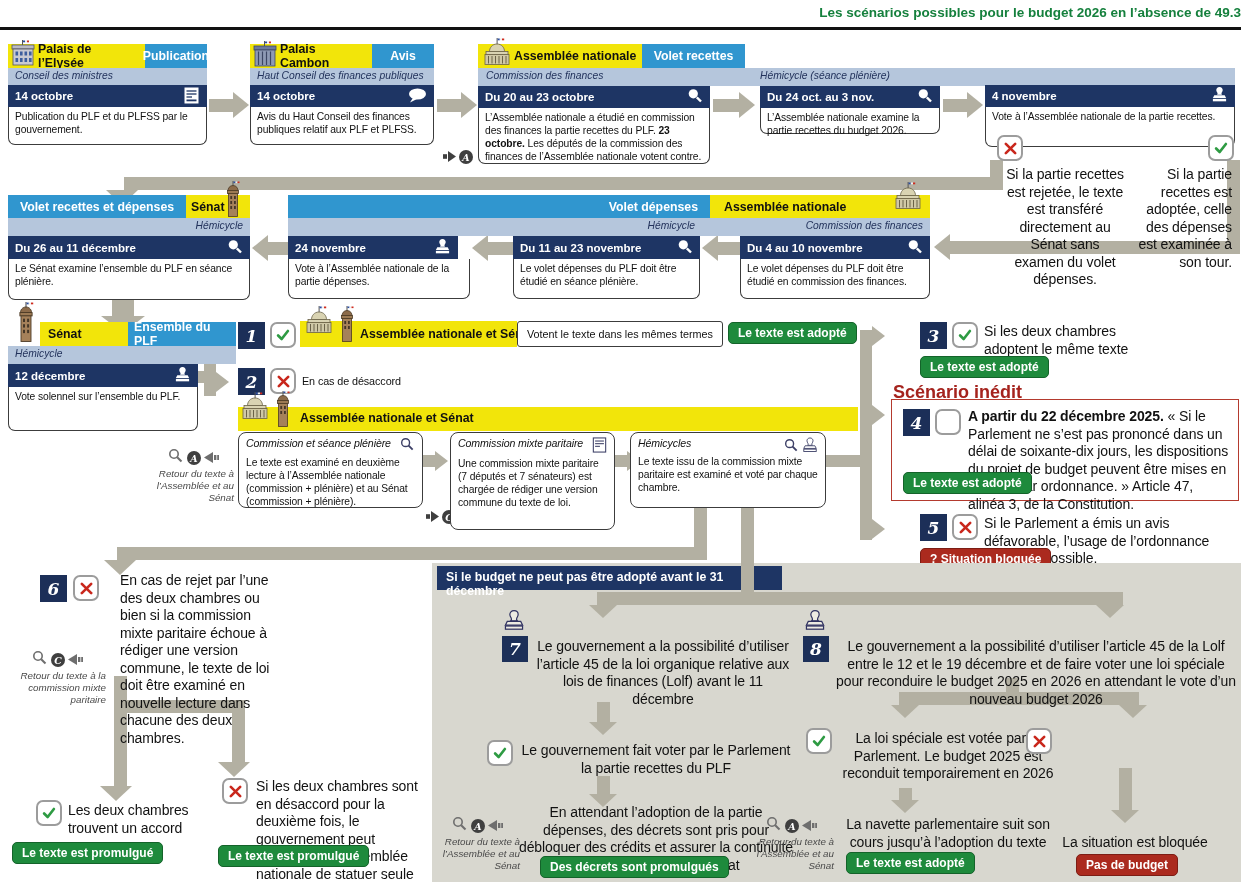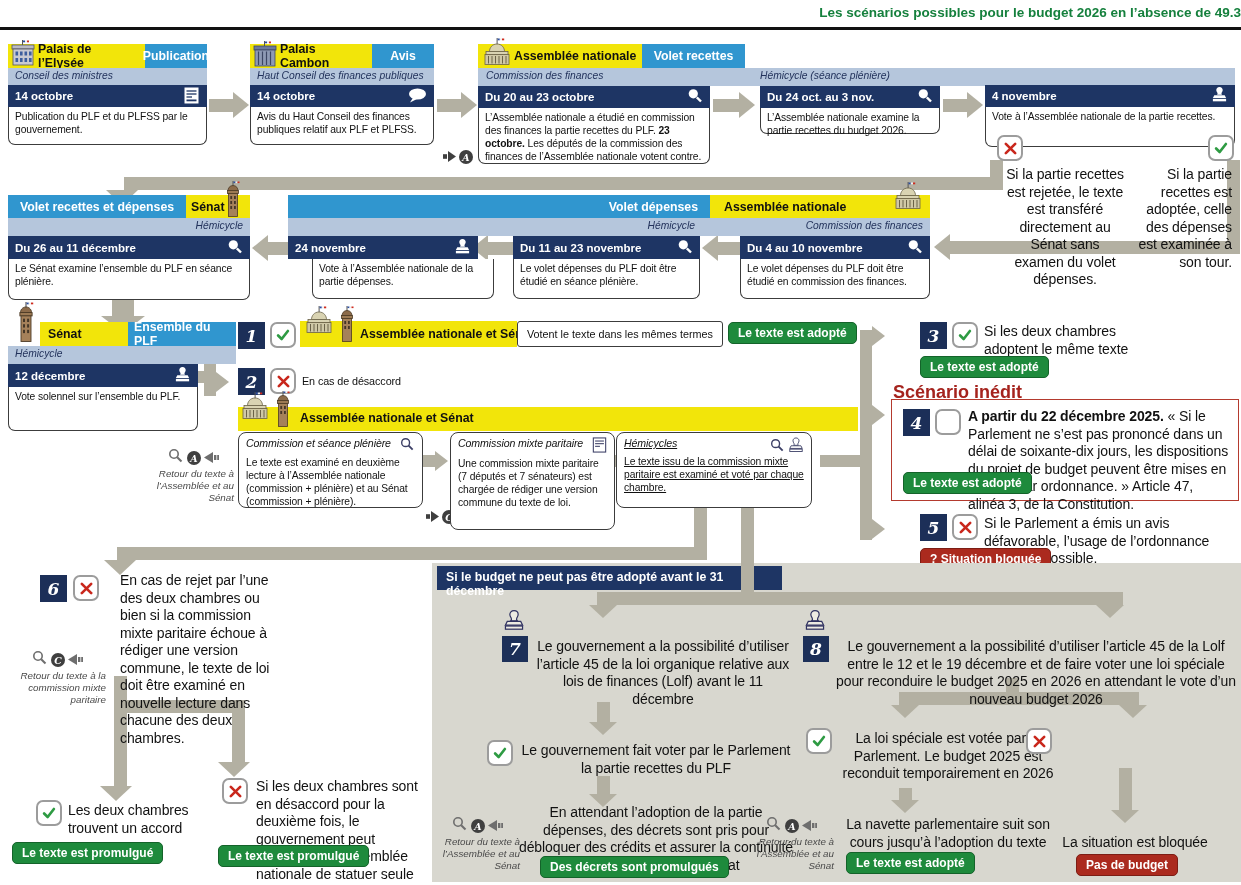--- a/index.html
+++ b/index.html
@@ -297,30 +297,30 @@
           <line x1="20.5" y1="18" x2="20.5" y2="25.5"></line>
           <line x1="24" y1="18" x2="24" y2="25.5"></line>
         </g>
       </svg>
   </div>
   <div class="abs strip" style="left:288px;top:218px;width:642px;height:18px;">
     <span class="abs" style="left:222px;top:2px;width:185px;text-align:right;">Hémicycle</span>
     <span class="abs" style="left:450px;top:2px;width:185px;text-align:right;">Commission des finances</span>
   </div>
 
-  <div class="abs bar" style="left:288px;top:236px;width:190px;height:23px;gap:32px;">
+  <div class="abs bar" style="left:288px;top:236px;width:170px;height:23px;gap:32px;">
     <span>24 novembre</span>
       <span class="sp"></span>
     <span><svg width="17" height="18" viewBox="0 0 18 19">
           <path d="M9 1 C6.8 1 5.6 2.6 5.6 4.2 C5.6 5.4 6.2 6.2 6.7 7.1 C7.1 7.9 7 8.7 6.4 9.3 L11.6 9.3 C11 8.7 10.9 7.9 11.3 7.1 C11.8 6.2 12.4 5.4 12.4 4.2 C12.4 2.6 11.2 1 9 1 Z" fill="#fff"></path>
           <path d="M3.5 9.8 L14.5 9.8 L16 12.8 L2 12.8 Z" fill="#fff"></path>
           <rect x="2" y="13.6" width="14" height="2.6" fill="#fff"></rect>
         </svg></span>
   </div>
-  <div class="abs bodybox" style="left:288px;top:259px;width:182px;height:40px;margin-left:24px;">
+  <div class="abs bodybox" style="left:288px;top:259px;width:182px;height:40px;">
     <span>Vote à l’Assemblée nationale de la partie dépenses.</span>
   </div>
 
   <div class="abs bar" style="left:513px;top:236px;width:187px;height:23px;">
     <span>Du 11 au 23 novembre</span>
       <span class="sp"></span>
     <span><svg width="16" height="16" viewBox="0 0 16 16">
           <circle cx="6.3" cy="5.8" r="4.6" fill="#fff"></circle>
           <line x1="9.8" y1="9.3" x2="14" y2="13.5" stroke="#fff" stroke-width="2.4"></line>
         </svg></span>
@@ -549,21 +549,21 @@
             <g stroke="#3c3f66" stroke-width="1.2">
               <line x1="3.5" y1="4" x2="13.5" y2="4"></line>
               <line x1="3.5" y1="7" x2="13.5" y2="7"></line>
               <line x1="3.5" y1="10" x2="9" y2="10"></line>
             </g>
           </svg></span>
     </div>
     <span>Une commission mixte paritaire (7 députés et 7 sénateurs) est chargée de rédiger une version commune du texte de loi.</span>
   </div>
 
-  <div class="abs stepbox" style="left:616px;top:432px;width:196px;height:76px;text-decoration:underline;">
+  <div class="abs stepbox" style="left:630px;top:432px;width:196px;height:76px;">
     <div class="steptitle">
         <span>Hémicycles</span>
         <span class="sp"></span>
       <span class="icons-row">
           <svg width="15" height="15" viewBox="0 0 16 16">
             <circle cx="6" cy="6" r="4.2" fill="#fff" stroke="#3c3f66" stroke-width="1.5"></circle>
             <line x1="9.2" y1="9.2" x2="13.5" y2="13.5" stroke="#3c3f66" stroke-width="2"></line>
           </svg>
       <svg width="16" height="17" viewBox="0 0 18 19">
             <path d="M9 1 C6.8 1 5.6 2.6 5.6 4.2 C5.6 5.4 6.2 6.2 6.7 7.1 C7.1 7.9 7 8.7 6.4 9.3 L11.6 9.3 C11 8.7 10.9 7.9 11.3 7.1 C11.8 6.2 12.4 5.4 12.4 4.2 C12.4 2.6 11.2 1 9 1 Z" fill="#fff" stroke="#3c3f66"></path>

